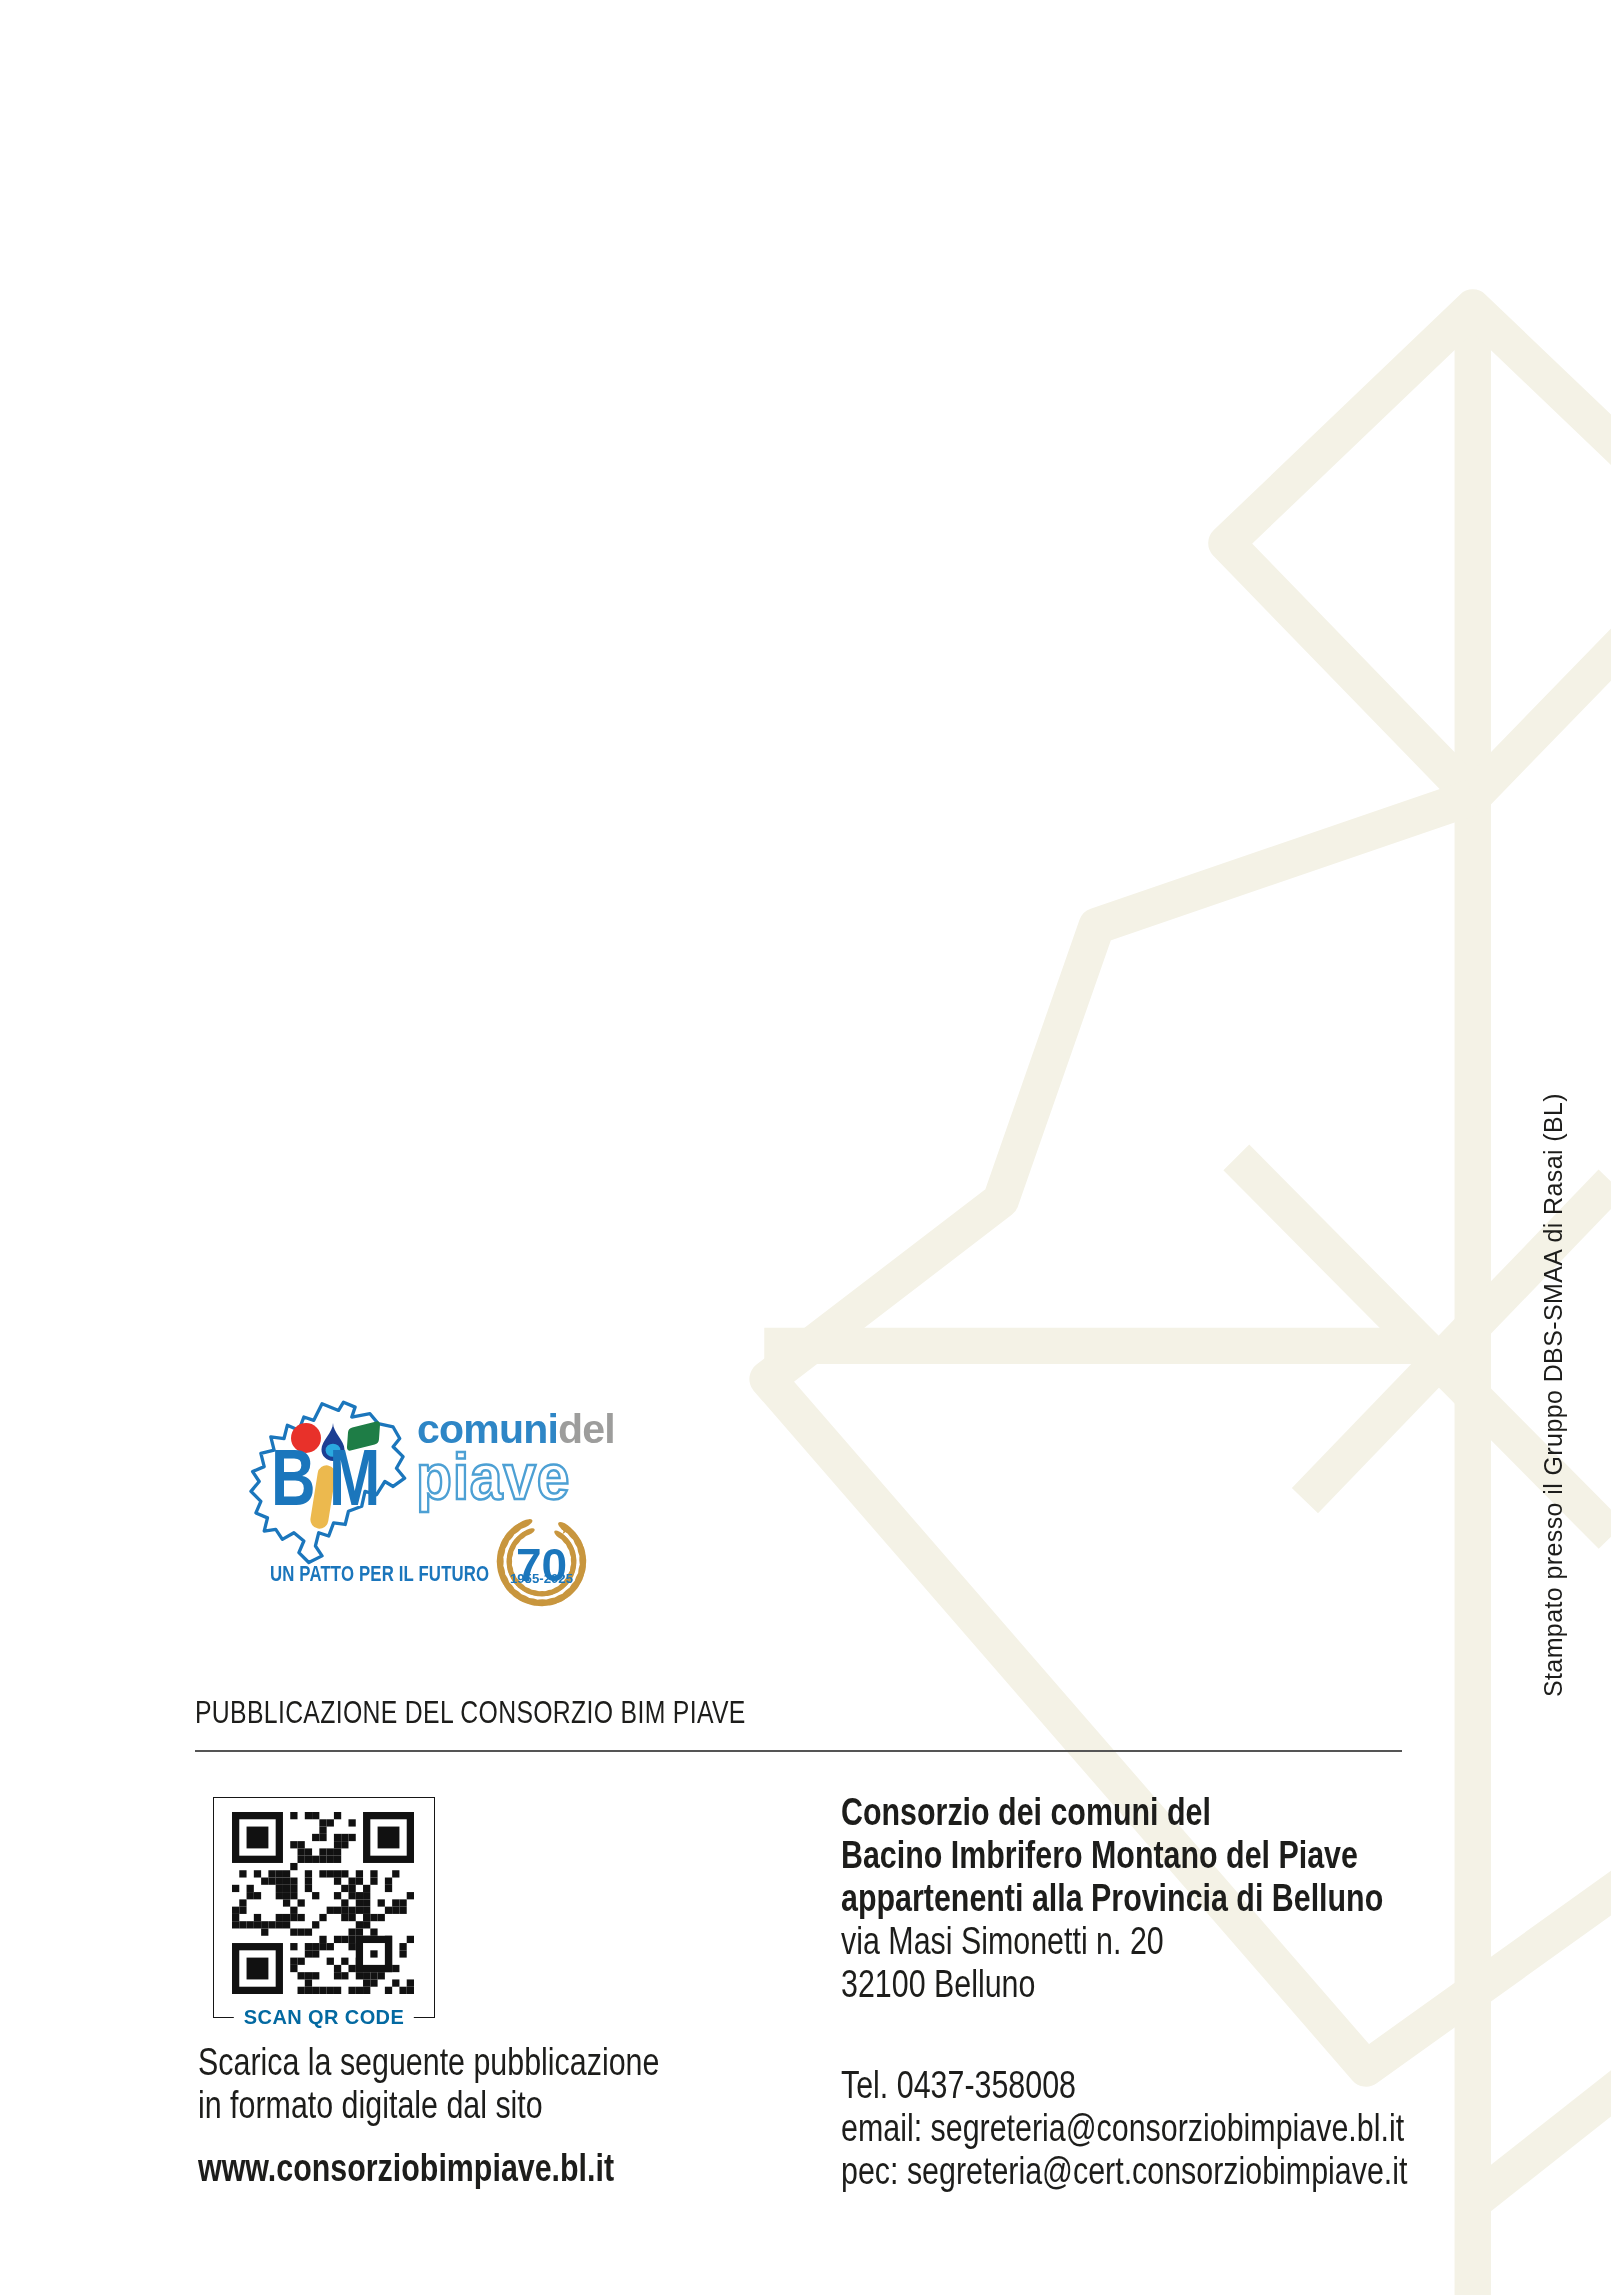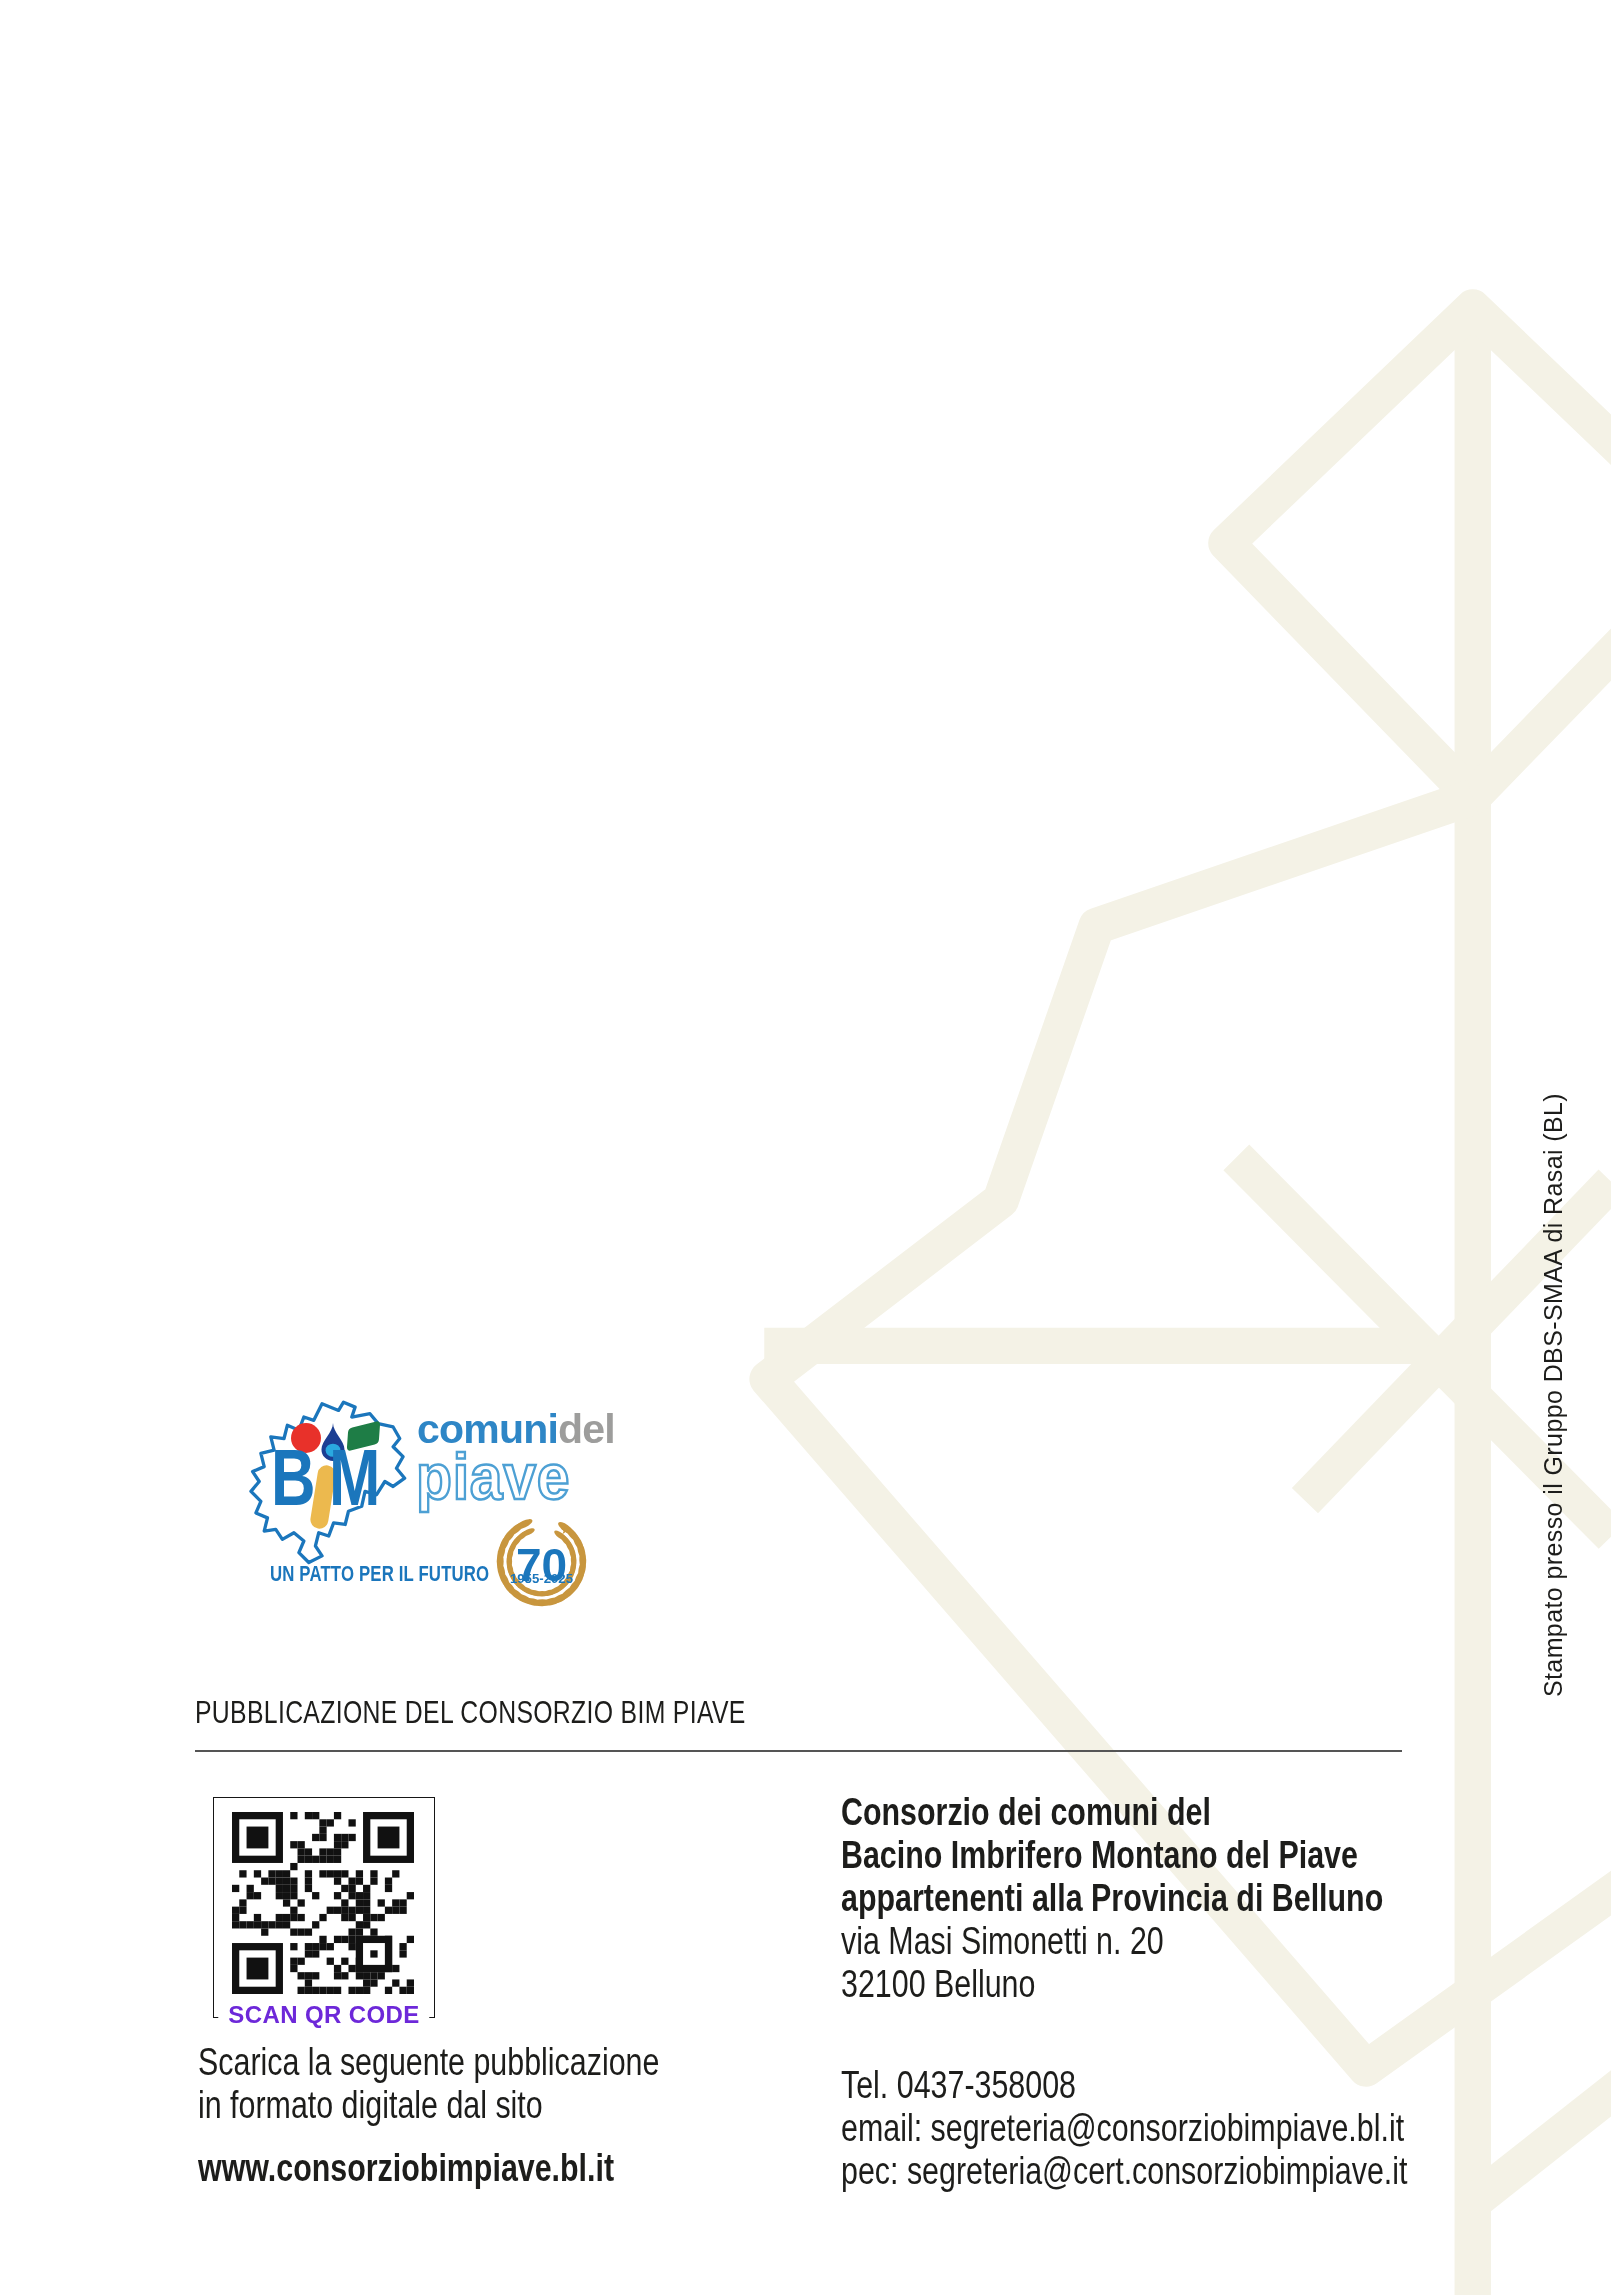--- a/index.html
+++ b/index.html
@@ -45,21 +45,21 @@
 
   
   .section-label{position:absolute;left:195px;top:1695px;font-size:31px;letter-spacing:0.4px;color:#1d1d1b;
       transform:scaleX(.8);transform-origin:0 0;white-space:nowrap;}
   .rule{position:absolute;left:195px;top:1750px;width:1207px;height:1.7px;background:#555;}
 
   
   .qr-frame{position:absolute;left:213px;top:1797px;width:220px;height:219px;border:1.7px solid #161616;}
   .qr-svg{position:absolute;left:18px;top:14px;width:182px;height:182px;}
   .qr-caption{position:absolute;left:50%;bottom:-11.6px;transform:translateX(-50%);background:#fff;
-      padding:0 10px;font-size:24px;font-weight:bold;letter-spacing:0.4px;white-space:nowrap;color:#6d28d9;margin-top:36px;}
+      padding:0 10px;font-size:20px;font-weight:bold;letter-spacing:0.4px;white-space:nowrap;color:#0369a1;margin-top:36px;}
 
   
   .txt{position:absolute;font-size:38px;line-height:43px;color:#1d1d1b;
       transform:scaleX(.8);transform-origin:0 0;white-space:nowrap;}
   .bold{font-weight:bold;}
   .dl1{left:198px;top:2041px;}
   .dl2{left:198px;top:2084px;}
   .dlurl{left:198px;top:2147px;font-weight:bold;}
   .address{left:841px;top:1791px;}
   .contact{left:841px;top:2064px;}

